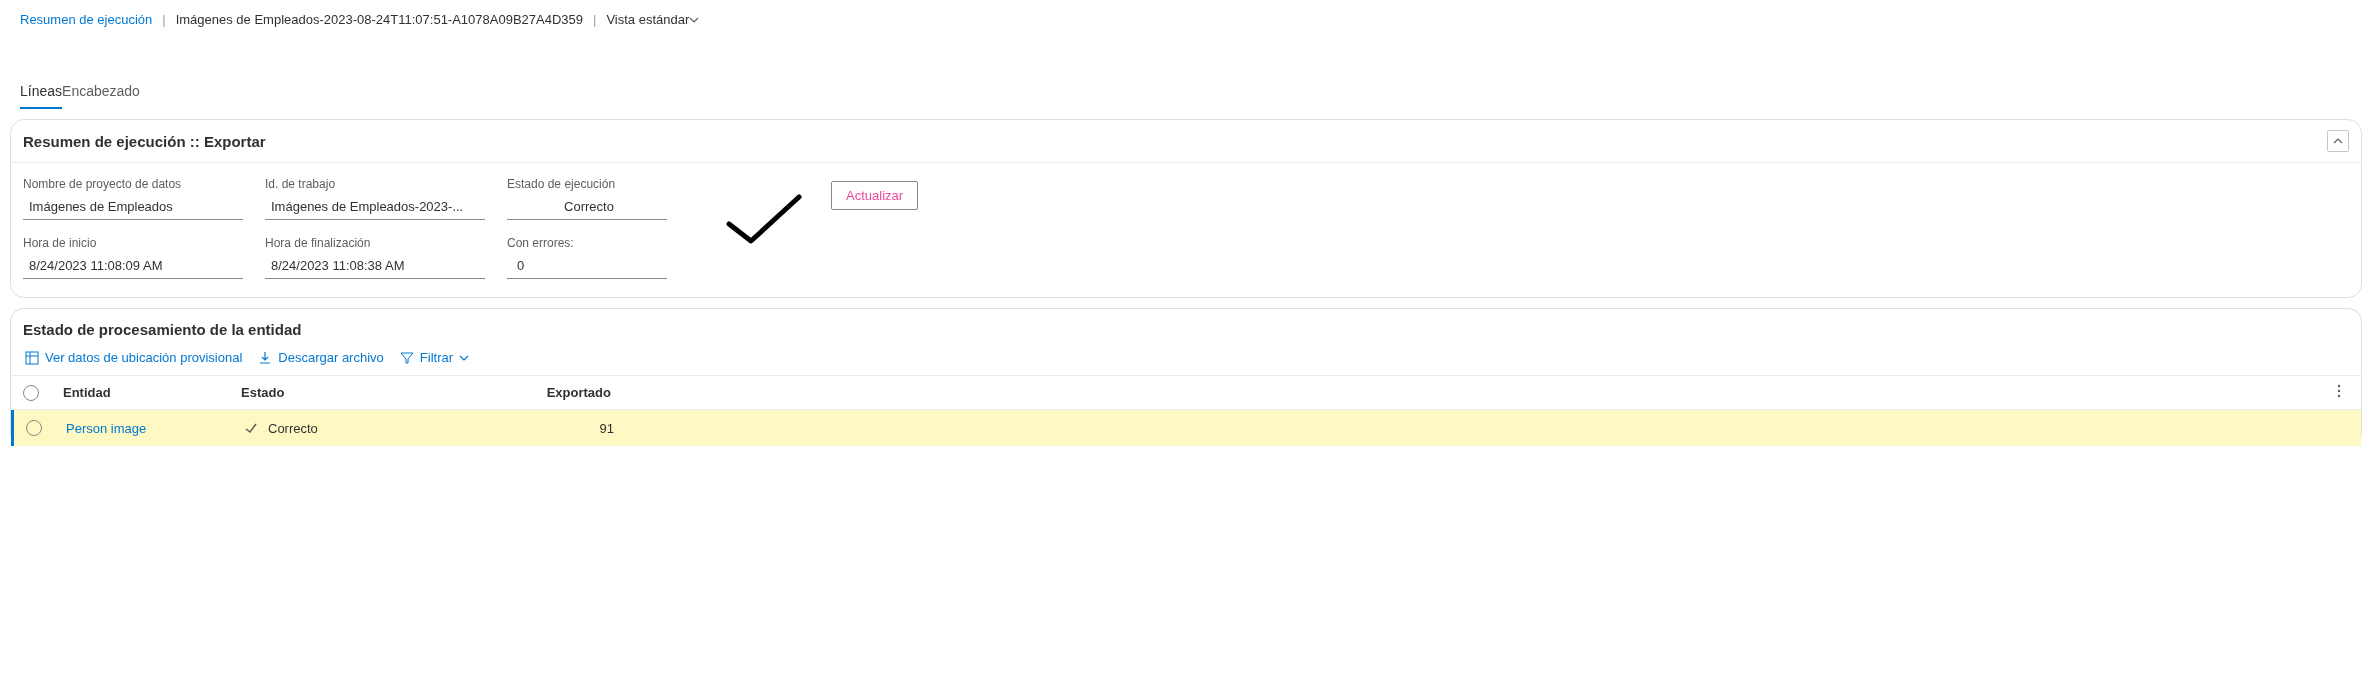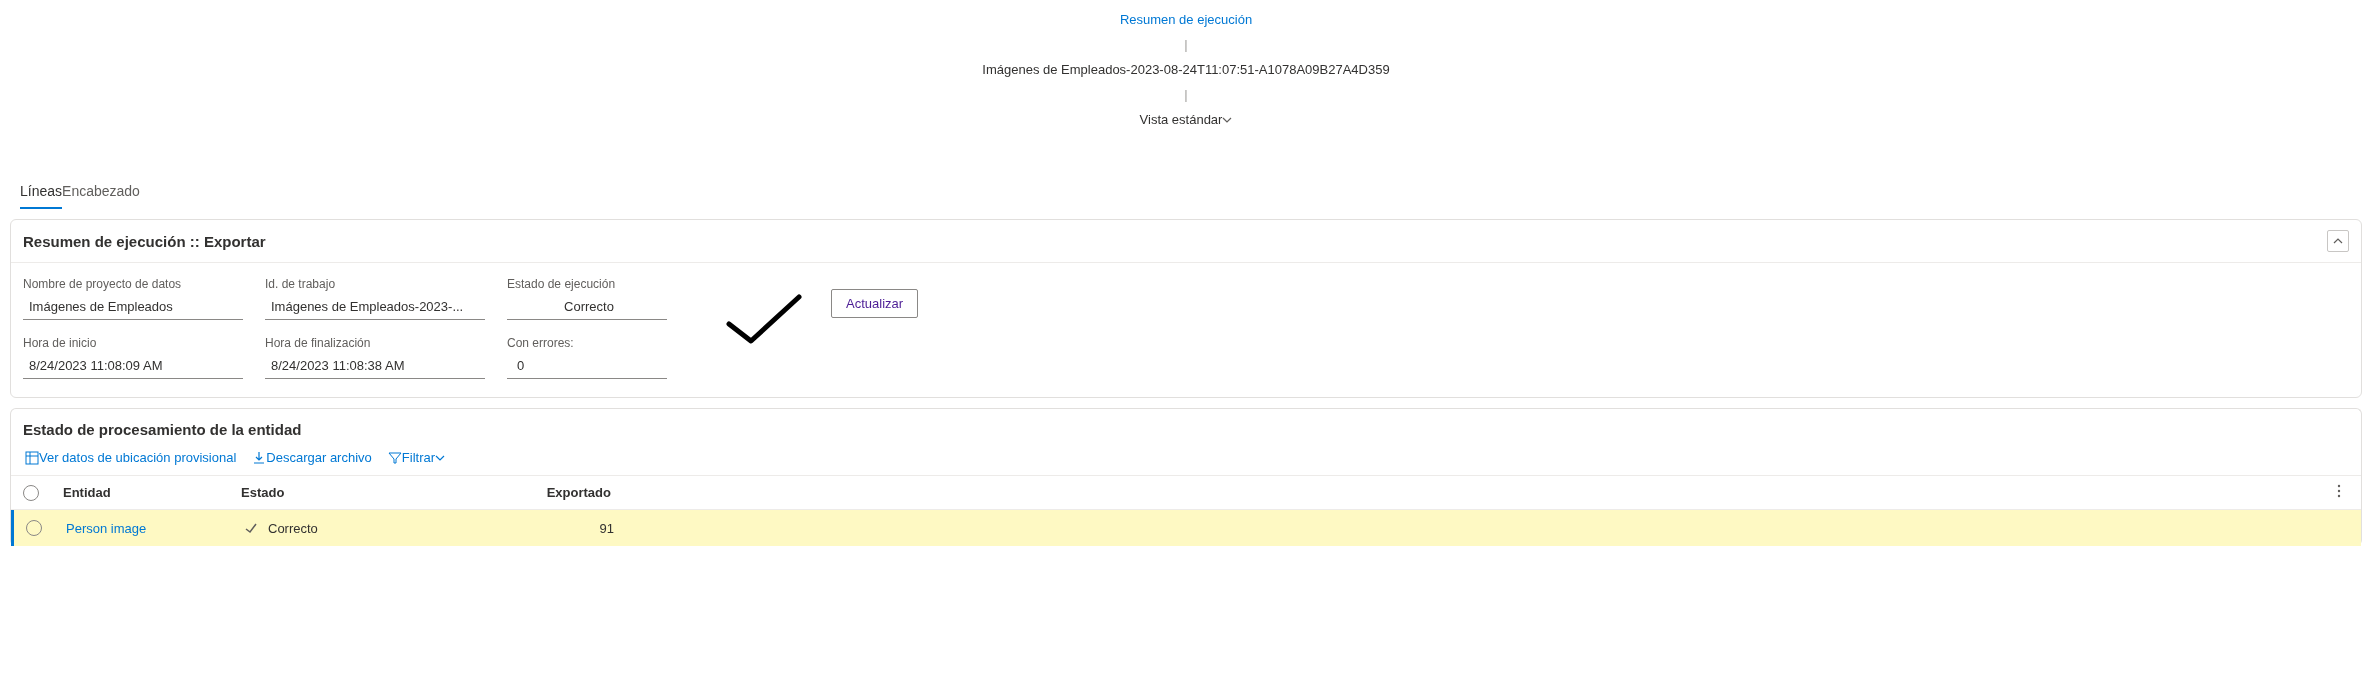--- a/index.html
+++ b/index.html
@@ -8,21 +8,20 @@
       font-size: 13px;
       color: #323130;
       background: #ffffff;
     }
     .breadcrumb {
       padding: 12px 20px 6px 20px;
       display: flex;
       align-items: center;
       gap: 10px;
       font-size: 13px;
-      flex-direction: column;
     }
     .breadcrumb a {
       color: #0078d4;
       text-decoration: none;
     }
     .breadcrumb .sep {
       color: #a19f9d;
     }
     .breadcrumb .crumb-text {
       color: #323130;
@@ -45,21 +44,21 @@
       font-size: 14px;
     }
     .tab.active {
       color: #323130;
       font-weight: 400;
       border-bottom: 2px solid #0078d4;
     }
     .panel {
       margin: 10px 10px 10px 10px;
       border: 1px solid #e1dfdd;
-      border-radius: 6px;
+      border-radius: 14px;
       background: #ffffff;
     }
     .panel-header {
       padding: 10px 12px;
       font-size: 15px;
       font-weight: 600;
       color: #323130;
       display: flex;
       justify-content: space-between;
       align-items: center;
@@ -114,34 +113,33 @@
       margin-left: 30px;
       margin-top: 12px;
     }
     .btn {
       border: 1px solid #8a8886;
       background: #fff;
       padding: 6px 14px;
       font-size: 13px;
       border-radius: 2px;
       cursor: pointer;
-      color: #4c1d95;
+      color: #ec4899;
       font-family: inherit;
-      margin-top: 8px;
     }
     .toolbar {
       display: flex;
       gap: 16px;
       padding: 12px 14px 10px 14px;
       align-items: center;
     }
     .tool-link {
       display: inline-flex;
       align-items: center;
-      gap: 0;
+      gap: 6px;
       color: #0078d4;
       font-size: 13px;
       cursor: pointer;
     }
     .tool-link svg { flex-shrink: 0; }
     .table {
       width: 100%;
     }
     .table-head {
       display: flex;

